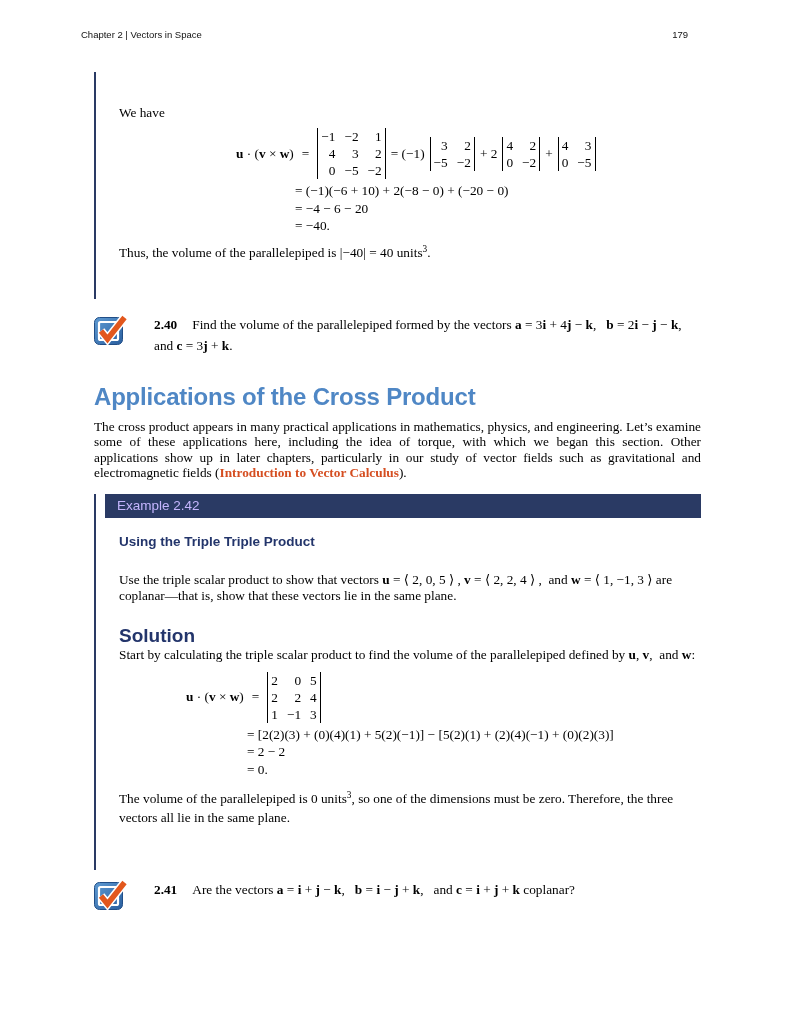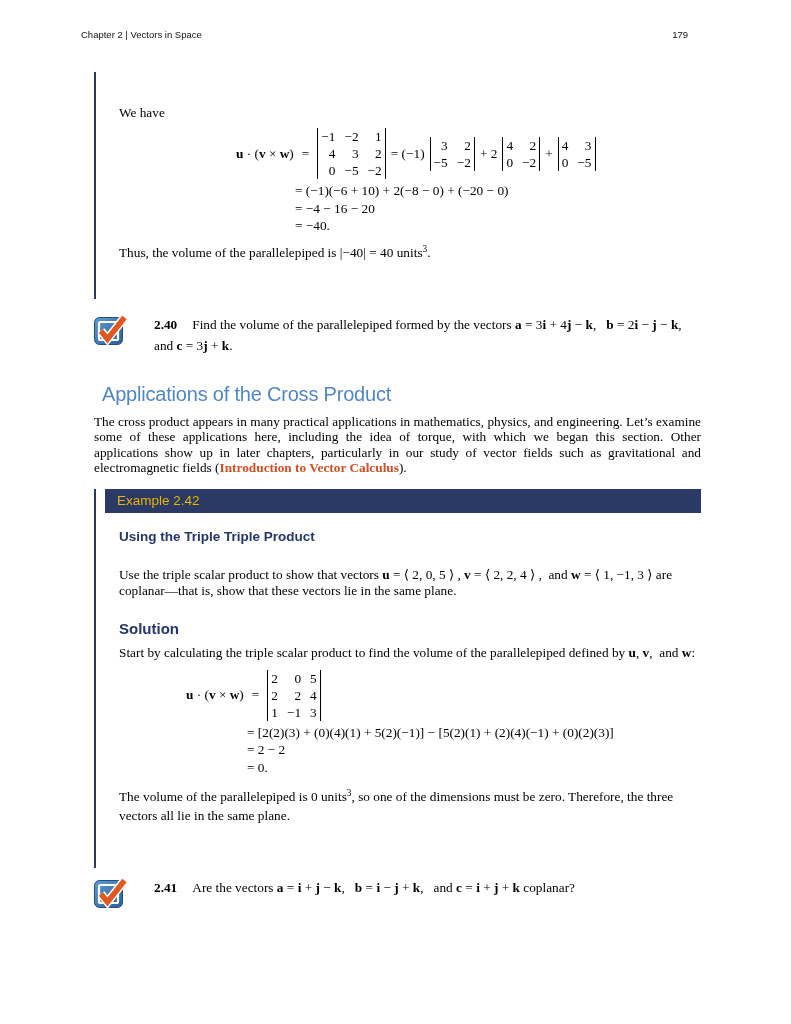--- a/index.html
+++ b/index.html
@@ -36,43 +36,43 @@
   .mlines div { line-height:17.5px; white-space:nowrap; }
   .concl { margin:10px 0 0 0; }
 
   
   .checkpoint { display:flex; gap:27px; margin-top:13px; }
   .cp-icon { flex:0 0 33px; padding-top:1px; }
   .cp-text { line-height:21px; padding-top:2px; }
   .cp-num { font-weight:bold; margin-right:15px; }
 
   h2.section {
-    font-family:"Liberation Sans", sans-serif; font-size:20px; font-weight:normal;
-    color:#4f87c5; margin:27px 0 8px 8px; letter-spacing:-0.2px;
+    font-family:"Liberation Sans", sans-serif; font-size:24px; font-weight:bold;
+    color:#4f87c5; margin:27px 0 8px 0; letter-spacing:-0.2px;
   }
   p.bodytext { margin:0; line-height:15.5px; text-align:justify; }
   a.link { color:#d54e21; font-weight:bold; text-decoration:none; cursor:pointer; }
 
   
   .example { position:relative; margin-top:13px; }
   .ex-rule { position:absolute; left:0; top:0; bottom:0; width:2px; background:#2a3a64; }
   .ex-hdr {
-    margin-left:11px; background:#2a3a64; color:#eab308;
+    margin-left:11px; background:#2a3a64; color:#c4b5fd;
     font-family:"Liberation Sans", sans-serif; font-size:13.5px;
     padding:4px 12px 5px 12px;
   }
   .ex-body { padding:16px 2px 43px 25px; }
   h3.ex-title {
     font-family:"Liberation Sans", sans-serif; font-size:13.5px; font-weight:bold;
     color:#23356b; margin:0 0 23px 0;
   }
   .ex-problem { margin:16px 0 21px 0; line-height:16px; }
   h4.sol {
-    font-family:"Liberation Sans", sans-serif; font-size:15px; font-weight:bold;
-    color:#23356b; margin:0 0 8px 0;
+    font-family:"Liberation Sans", sans-serif; font-size:19px; font-weight:bold;
+    color:#23356b; margin:0 0 0 0;
   }
   .sol-intro { margin:0 0 9px 0; }
   .math2 { margin-left:67px; }
   .math2 .mlines { margin-left:61px; }
   .ex-concl { margin:12px 0 0 0; line-height:18.5px; }
 </style>
 </head>
 <body>
 
 <div class="page">
@@ -119,21 +119,21 @@
           <span>+</span>
           <span class="det" style="grid-template-columns: repeat(2, auto);">
               <span>4</span>
               <span>3</span>
               <span>0</span>
               <span>−5</span>
             </span>
         </div>
         <div class="mlines">
           <div>= (−1)(−6 + 10) + 2(−8 − 0) + (−20 − 0)</div>
-          <div>= −4 − 16 − 20</div>
+          <div>= −4 − 6 − 20</div>
           <div>= −40.</div>
         </div>
       </div>
 
       <p class="concl"><span>Thus, the volume of the parallelepiped is  |−40| = 40  units</span><sup>3</sup><span>.</span></p>
     </div>
 
     <div class="checkpoint">
       <div class="cp-icon">
         <svg width="33" height="33" viewBox="0 0 33 33" overflow="visible" aria-hidden="true">

